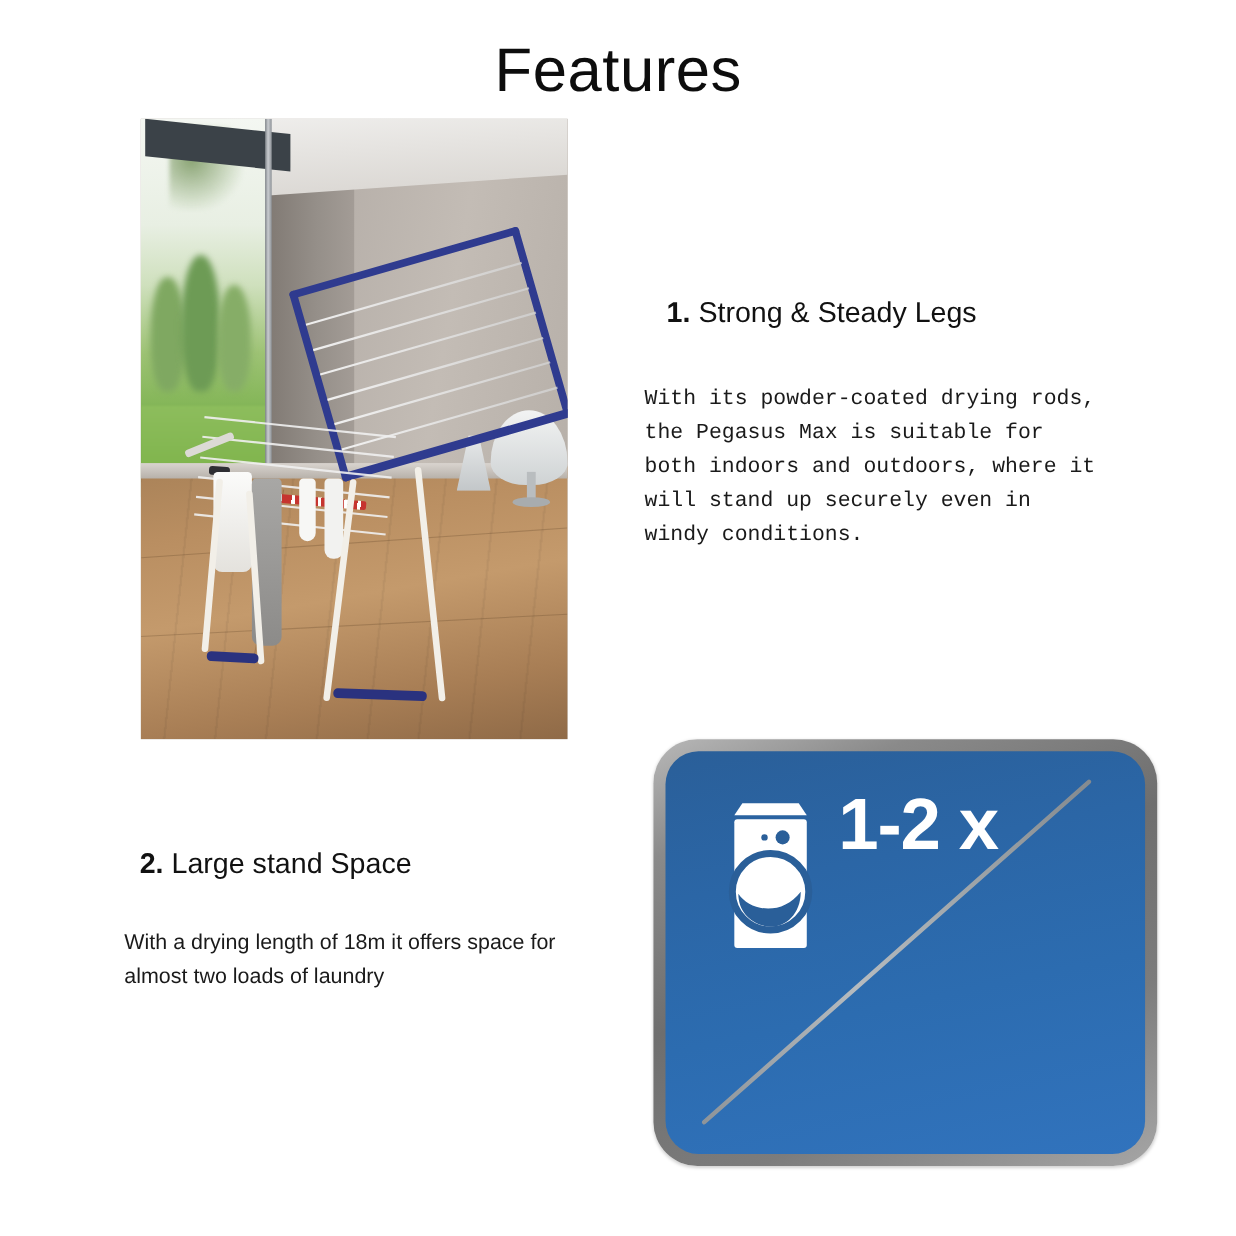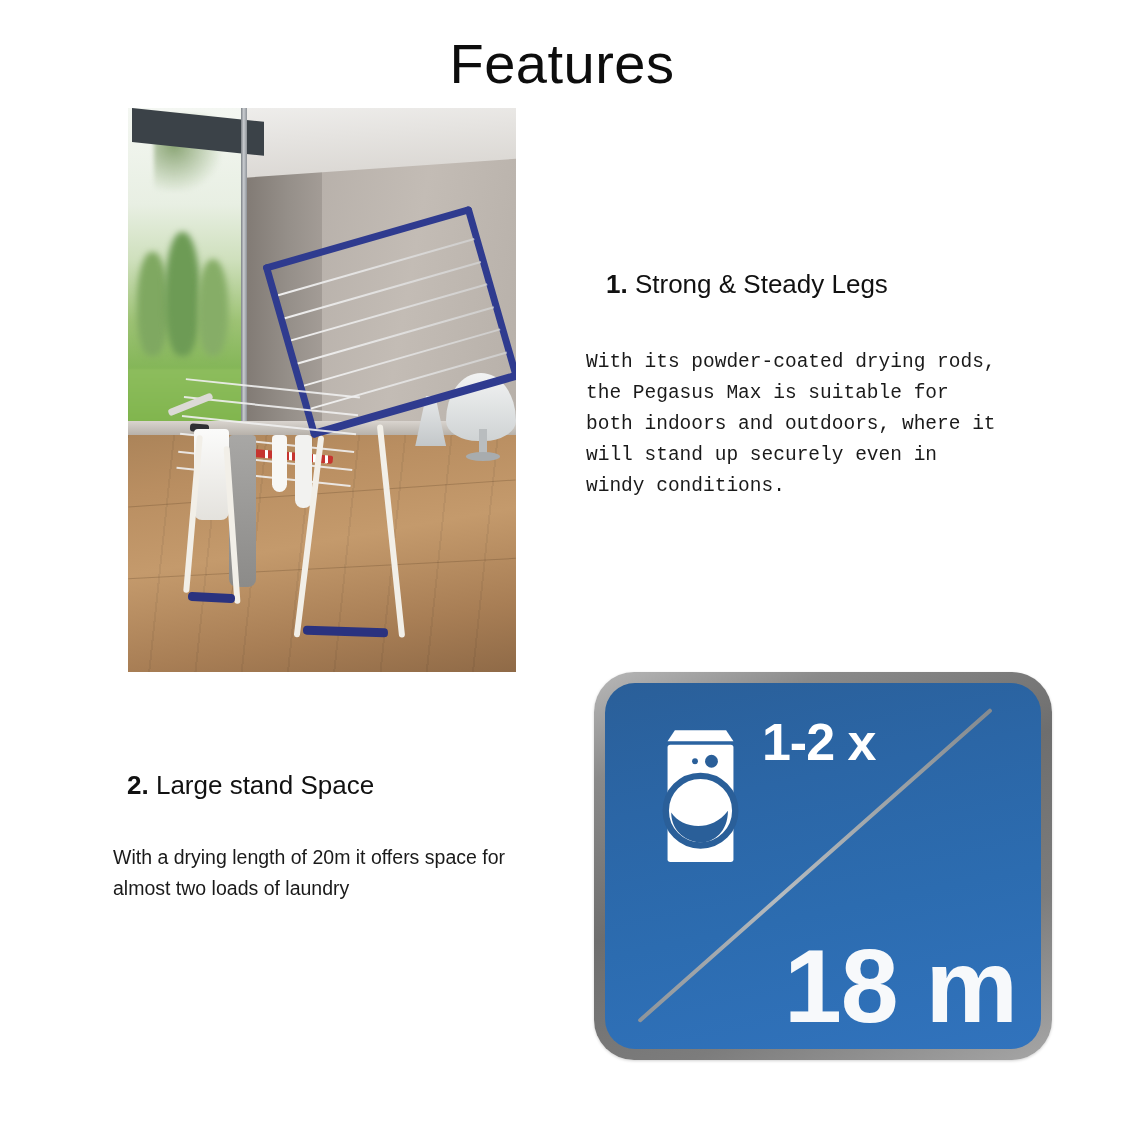--- a/index.html
+++ b/index.html
@@ -234,21 +234,21 @@
     position: absolute;
     left: 9.5%;
     top: 10.5%;
     width: 25%;
     height: 40%;
   }
   .badge-top-text {
     position: absolute;
     left: 36%;
     top: 9%;
-    font-size: 52px;
+    font-size: 66px;
     font-weight: 700;
     color: #ffffff;
     letter-spacing: -1px;
     line-height: 1;
   }
   .badge-bottom-text {
     position: absolute;
     right: 5.5%;
     bottom: 3%;
     font-size: 104px;
@@ -334,33 +334,32 @@
 <div class="feature-heading" id="feature-1-heading">
   <span class="num">1.</span>
   <span>Strong &amp; Steady Legs</span>
 </div>
 <div class="feature-body" id="feature-1-body">With its powder-coated drying rods, the Pegasus Max is suitable for both indoors and outdoors, where it will stand up securely even in windy conditions.</div>
 
 <div class="feature-heading" id="feature-2-heading">
   <span class="num">2.</span>
   <span>Large stand Space</span>
 </div>
-<div class="feature-body" id="feature-2-body">With a drying length of 20m it offers space for almost two loads of laundry</div>
+<div class="feature-body" id="feature-2-body">With a drying length of 18m it offers space for almost two loads of laundry</div>
 
 <div class="badge">
   <div class="badge-inner">
 
     <div class="badge-diagonal"></div>
 
     <svg class="washer-icon" viewBox="0 0 100 160">
       <path d="M14 22 L22 10 L78 10 L86 22 Z" fill="#ffffff"></path>
       <rect x="14" y="26" width="72" height="128" rx="3" fill="#ffffff"></rect>
       <circle cx="62" cy="44" r="7" fill="#2a5f99"></circle>
       <circle cx="44" cy="44" r="3.2" fill="#2a5f99"></circle>
       <circle cx="50" cy="98" r="38" fill="none" stroke="#2a5f99" stroke-width="7"></circle>
       <path d="M18 100 C30 118 62 122 80 98 C80 124 60 136 44 132 C28 128 18 116 18 100 Z" fill="#2a5f99"></path>
     </svg>
 
     <div class="badge-top-text">1-2 x</div>
 
-    <div class="badge-bottom-text">18 m</div>
   </div>
 </div>
 
 </body></html>

